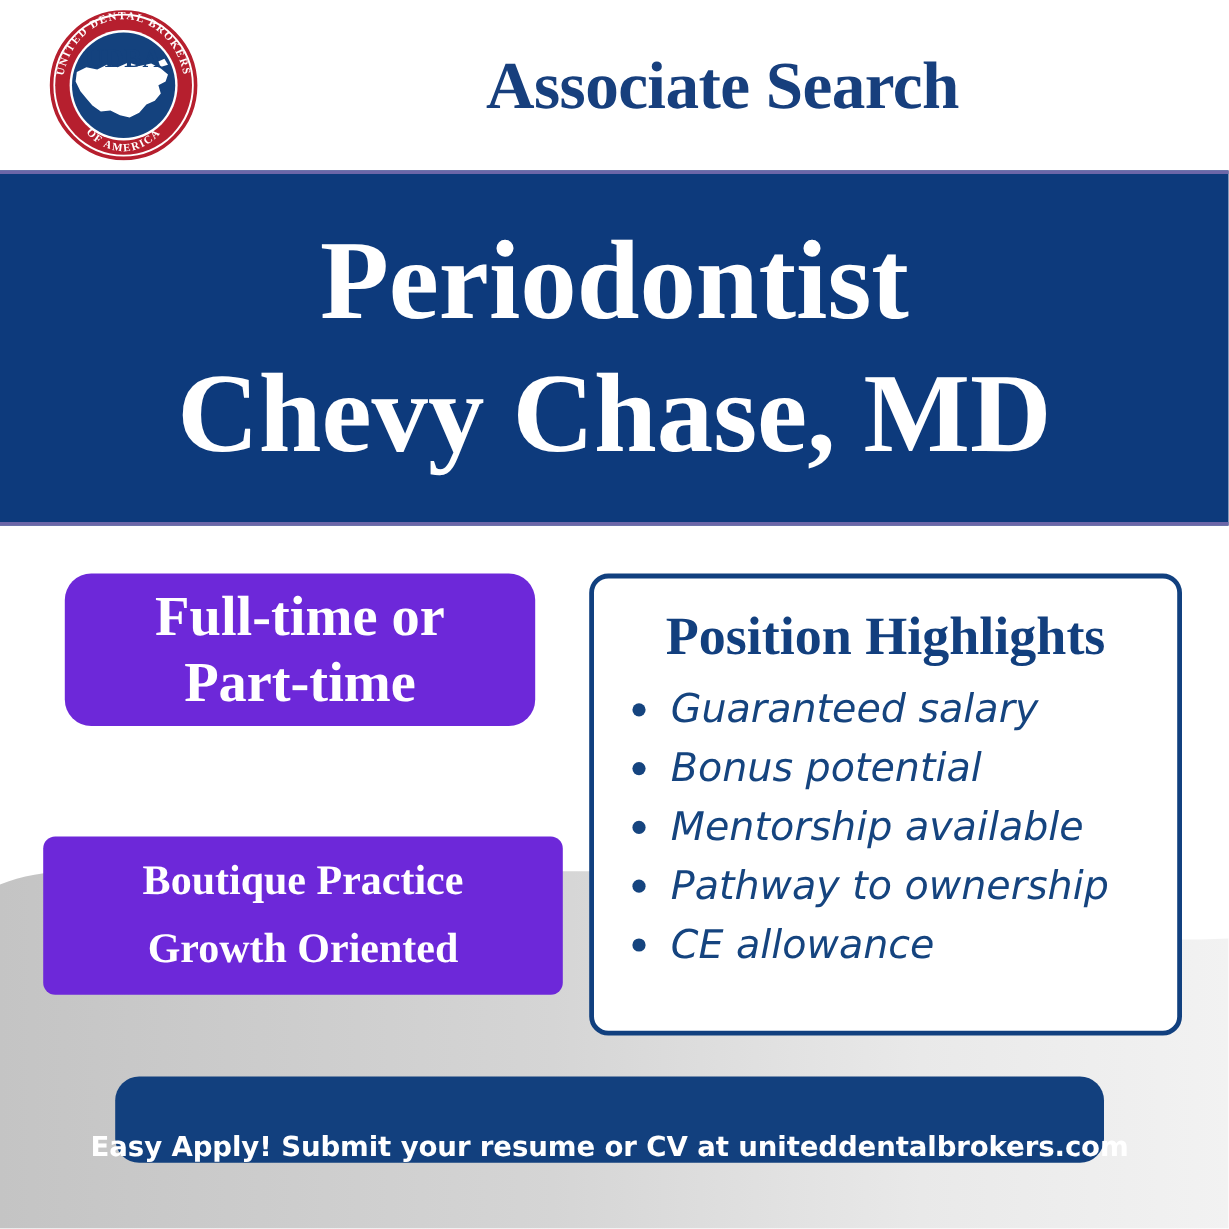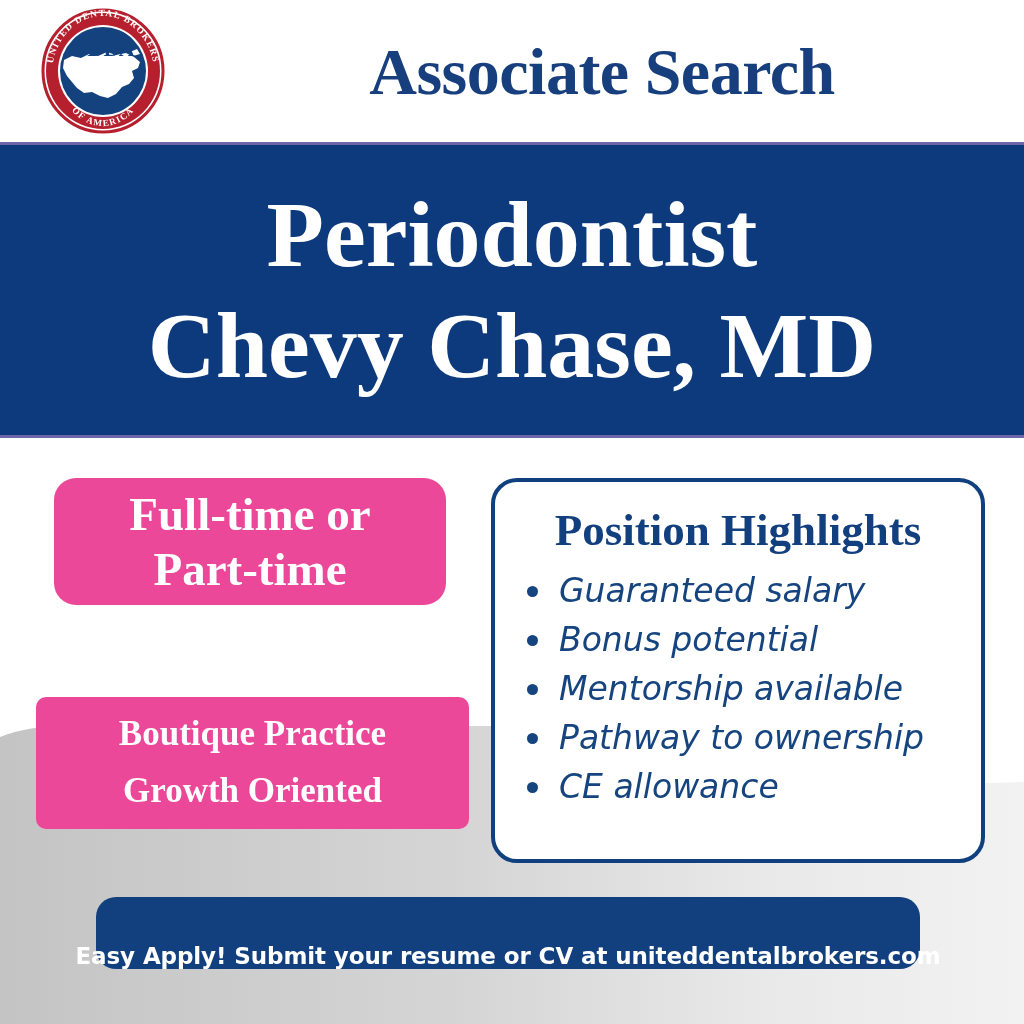--- a/index.html
+++ b/index.html
@@ -44,21 +44,21 @@
   }
   .header-title {
     position: absolute;
     left: 196px;
     top: 16px;
     width: 812px;
     height: 112px;
     line-height: 112px;
     text-align: center;
     color: #173f7d;
-    font-size: 66px;
+    font-size: 56px;
     font-weight: 700;
     letter-spacing: -0.5px;
     white-space: nowrap;
   }
 
   
   .banner {
     position: absolute;
     left: 0;
     top: 142px;
@@ -80,21 +80,21 @@
     line-height: 1.18;
     white-space: nowrap;
     text-align: center;
   }
   .banner-line.l1 { letter-spacing: 0px; }
   .banner-line.l2 { letter-spacing: 0px; }
 
   
   .pill {
     position: absolute;
-    background: #ec4899;
+    background: #6d28d9;
     border-radius: 22px;
     display: flex;
     flex-direction: column;
     align-items: center;
     justify-content: center;
     color: #ffffff;
     text-align: center;
   }
   .pill-line { white-space: nowrap; }
 
@@ -125,21 +125,21 @@
 
   
   #highlights-card {
     position: absolute;
     left: 491px;
     top: 478px;
     width: 494px;
     height: 385px;
     background: #ffffff;
     border: 4px solid #11407f;
-    border-radius: 26px;
+    border-radius: 16px;
     box-sizing: border-box;
     padding: 22px 0 0 0;
   }
   .card-title {
     text-align: center;
     color: #123f7e;
     font-size: 45px;
     font-weight: 700;
     letter-spacing: 0px;
     margin: 0 0 10px 0;

